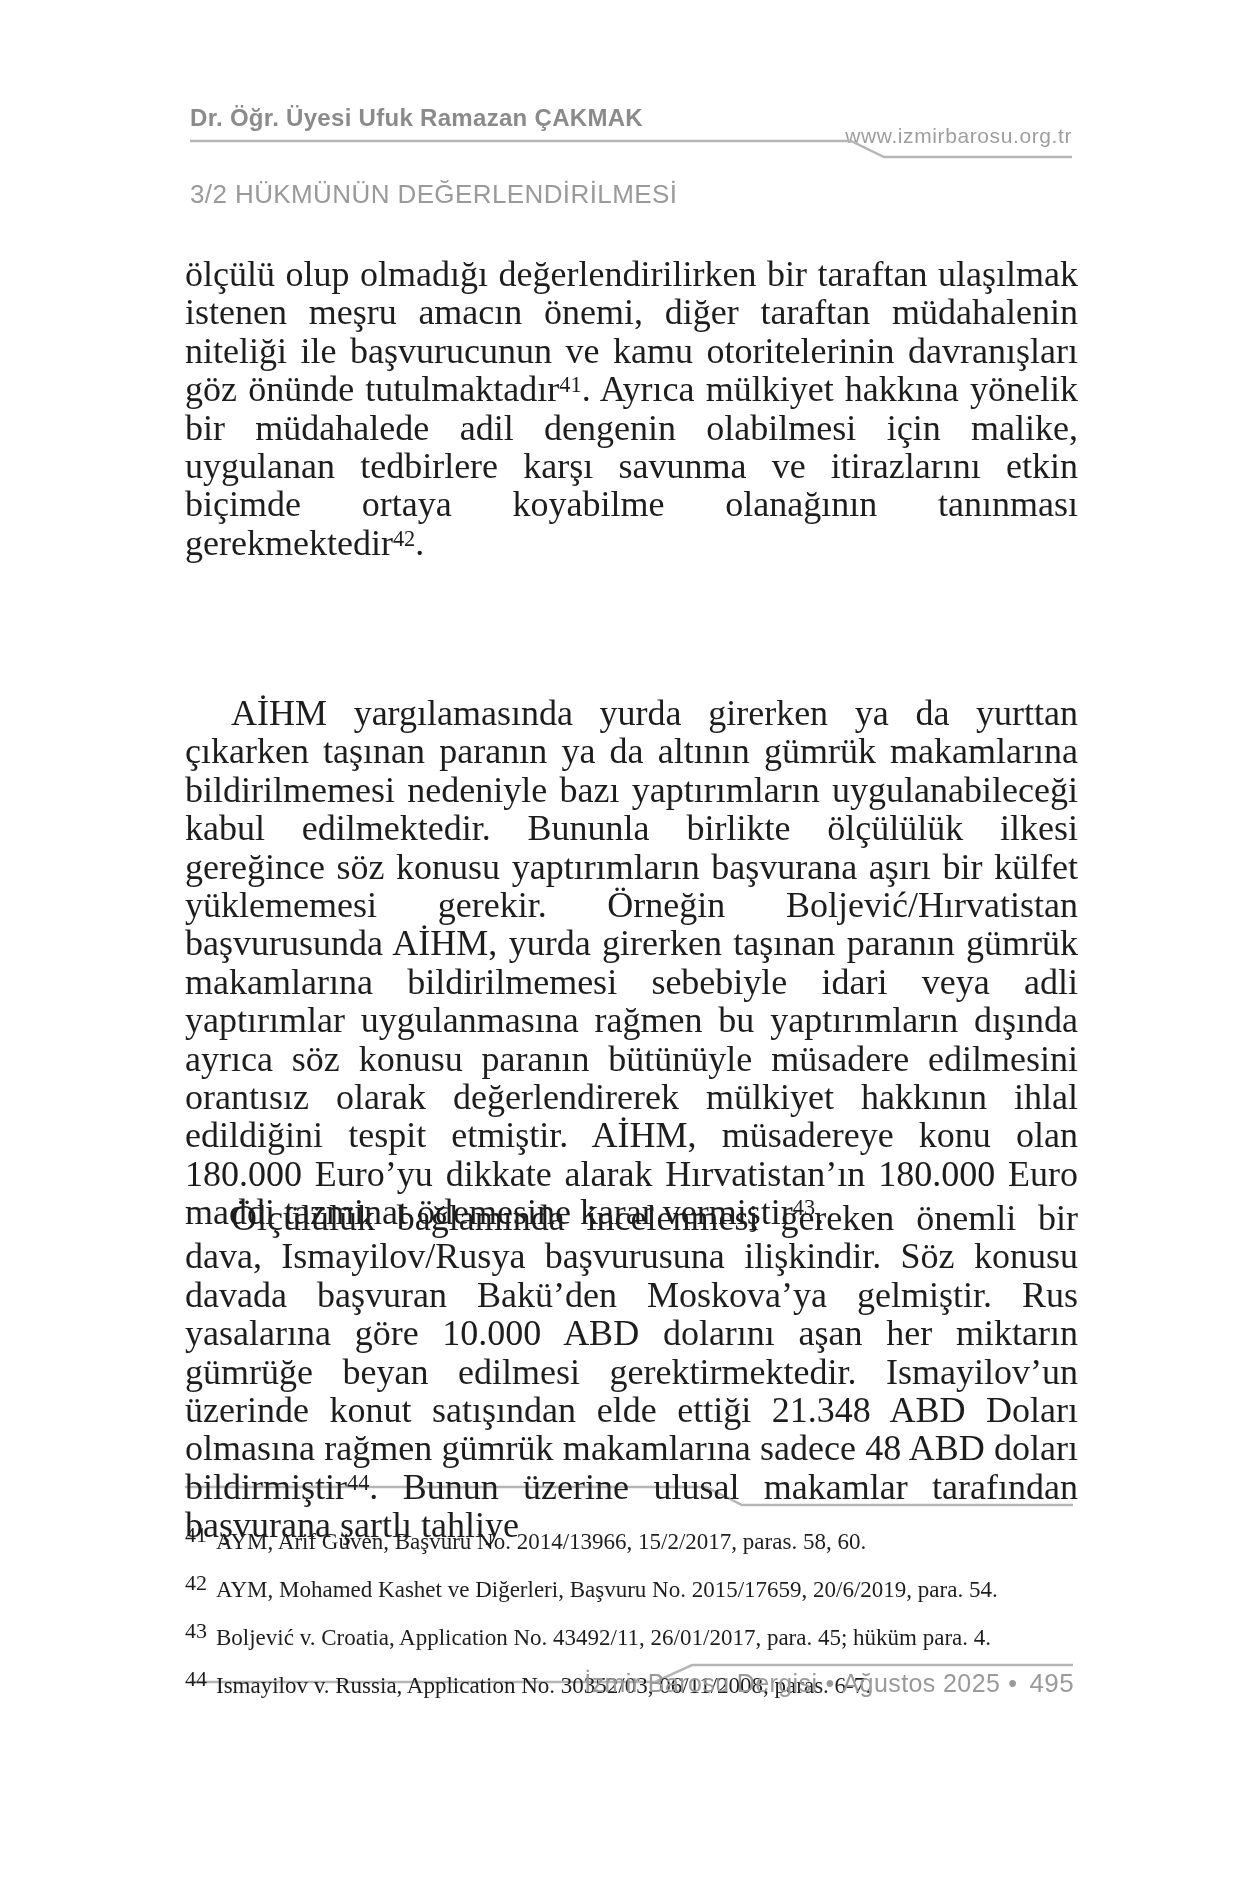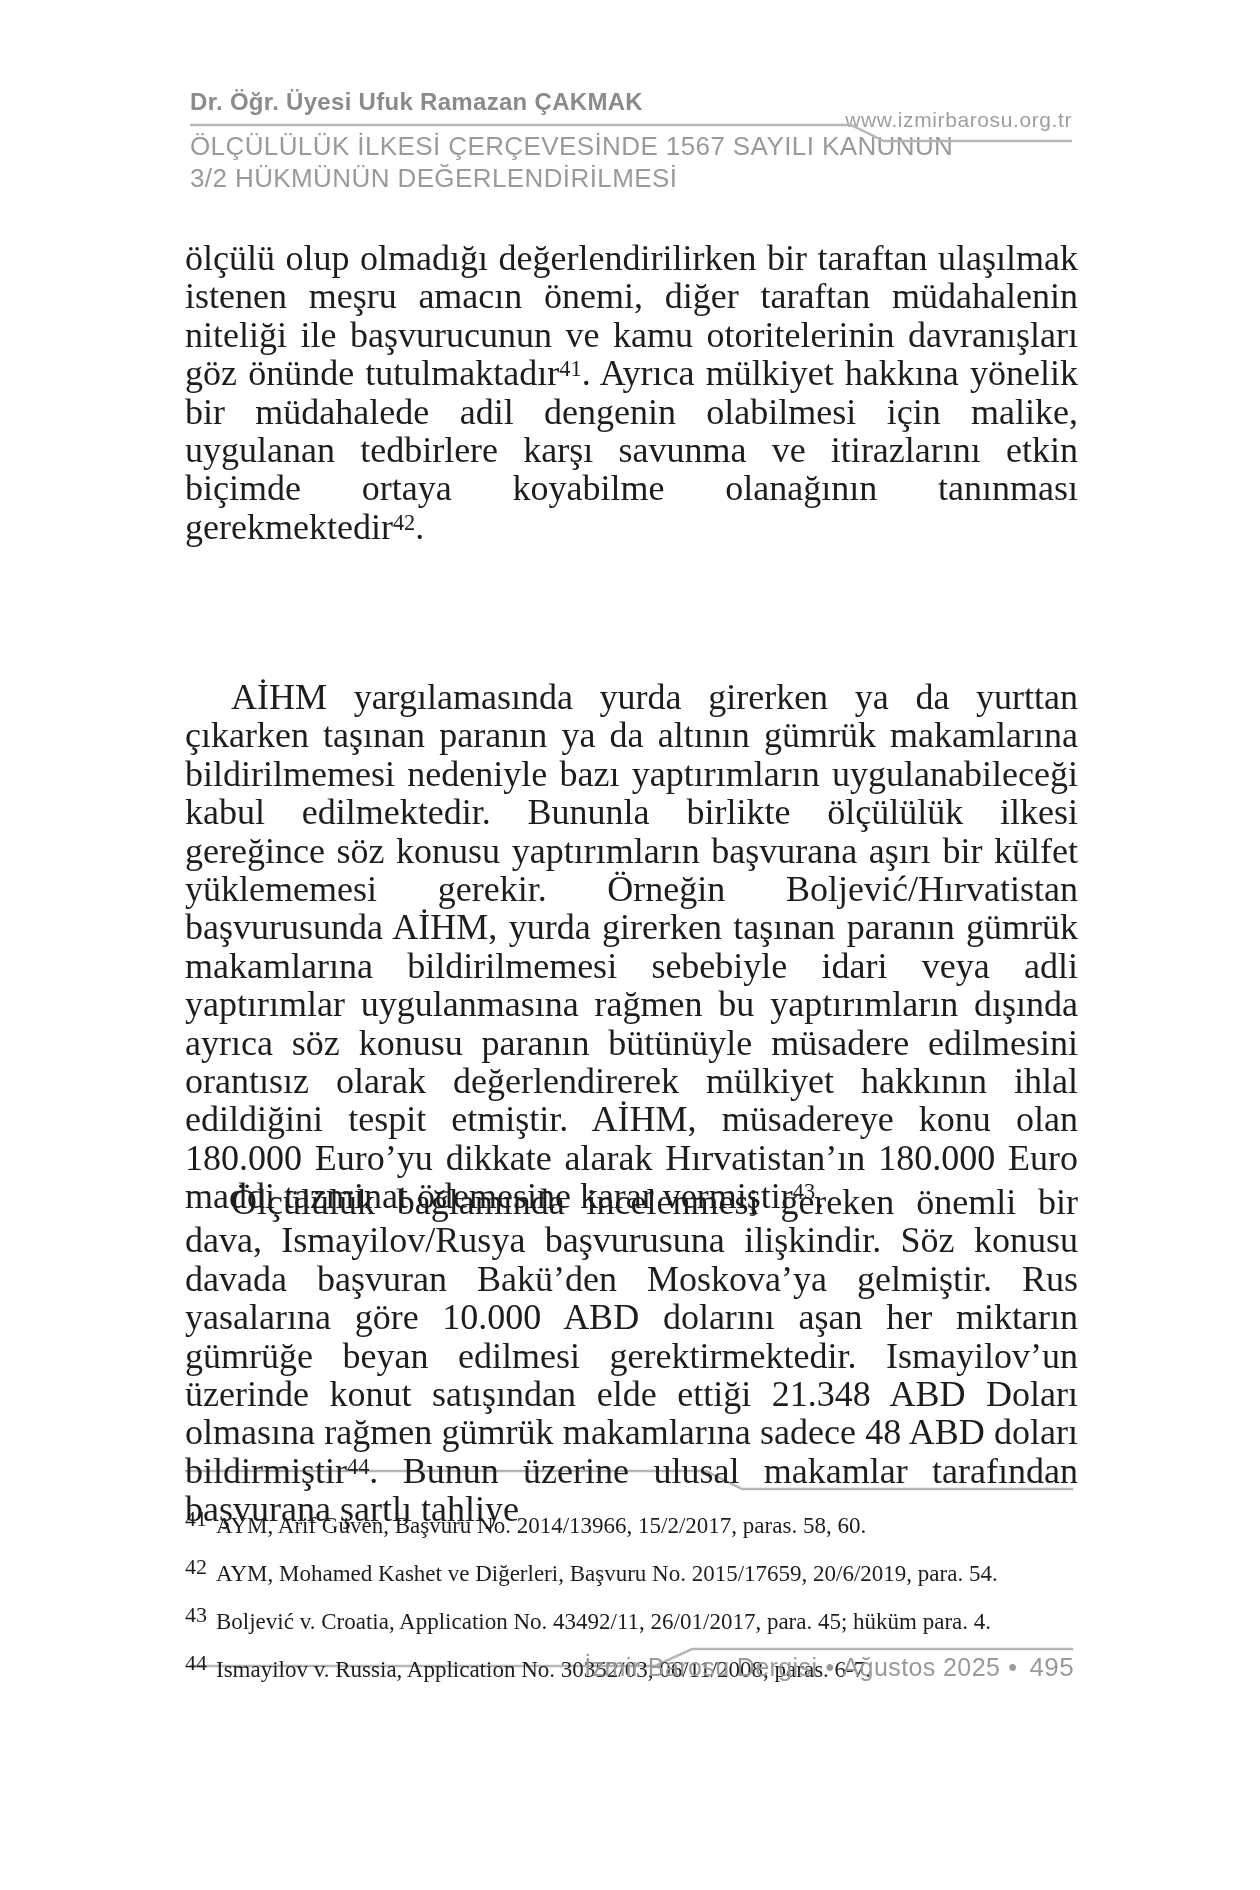--- a/index.html
+++ b/index.html
@@ -2,20 +2,21 @@
 <html lang="tr"><head>
 <meta charset="utf-8">
 <style>
   html,body { margin:0; padding:0; background:#ffffff; }
   .page {
     position:relative;
     width:1260px; height:1744px;
     background:#ffffff;
     overflow:hidden;
     font-family:"Liberation Serif", serif;
+    margin-top:16px;
   }
   
   .author {
     position:absolute; left:190px; top:88px;
     font-family:"Liberation Sans", sans-serif;
     font-weight:bold; font-size:24px; letter-spacing:0.3px;
     color:#8b8b8b; white-space:nowrap;
   }
   .site-url {
     position:absolute; right:188px; top:108px;
@@ -69,21 +70,20 @@
   .footer-text .pgno { font-size:26px; margin-left:4px; }
   .footer-text .bullet { margin:0 8px; }
 </style>
 </head>
 <body>
 
 <div class="page">
 
   <div class="author">Dr. Öğr. Üyesi Ufuk Ramazan ÇAKMAK</div>
   <div class="site-url">www.izmirbarosu.org.tr</div>
-  <div class="title-line l1">ÖLÇÜLÜLÜK İLKESİ ÇERÇEVESİNDE 1567 SAYILI KANUNUN</div>
   <div class="title-line l2">3/2 HÜKMÜNÜN DEĞERLENDİRİLMESİ</div>
 
   <svg class="lines-overlay" viewBox="0 0 1260 1890">
     <polyline points="190,125 851,125 884,141 1072,141"></polyline>
     <polyline points="185,1471 706,1471 742,1489 1073,1489"></polyline>
     <polyline points="190,1666 655,1666 692,1649 1073,1649"></polyline>
   </svg>
 
   <p class="para p1">ölçülü olup olmadığı değerlendirilirken bir taraftan ulaşılmak istenen meşru amacın önemi, diğer taraftan müdahalenin niteliği ile başvurucunun ve kamu otoritelerinin davranışları göz önünde tutulmaktadır<sup class="fnref">41</sup>. Ayrıca mülkiyet hakkına yönelik bir müdahalede adil dengenin olabilmesi için malike, uygulanan tedbirlere karşı savunma ve itirazlarını etkin biçimde ortaya koyabilme olanağının tanınması gerekmektedir<sup class="fnref">42</sup>.</p>
 

